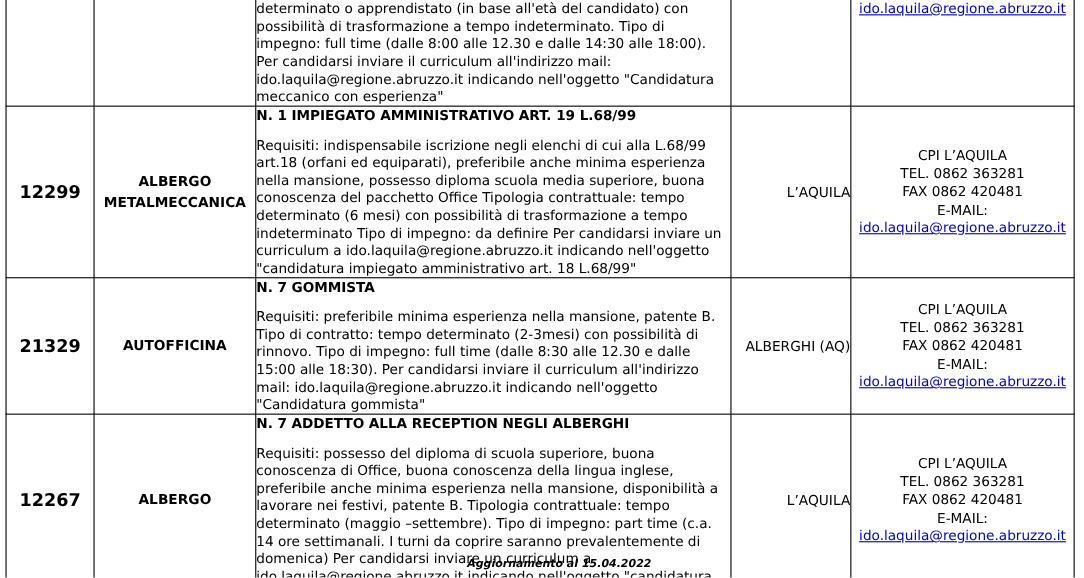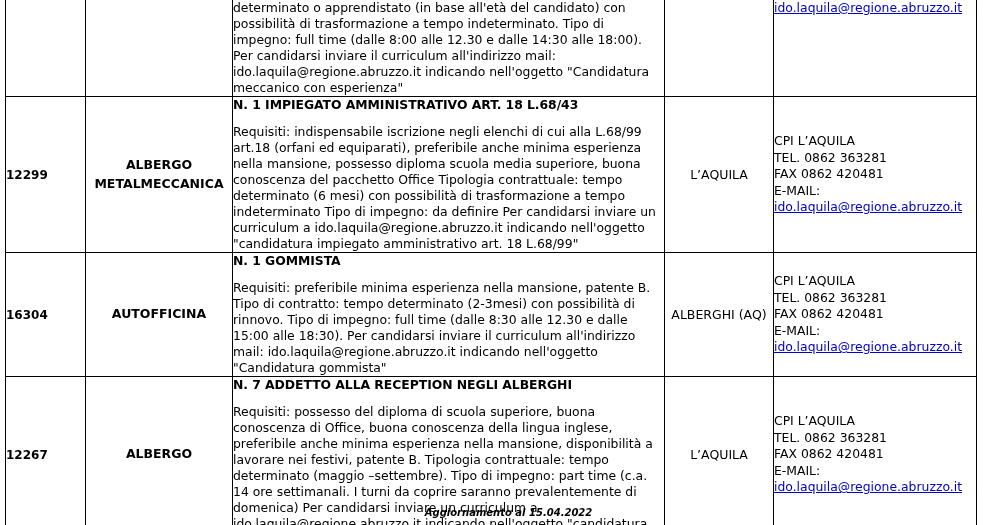--- a/index.html
+++ b/index.html
@@ -35,23 +35,23 @@
     padding: 0;
     background: #ffffff;
   }
   col.c-id    { width: 80px;  }
   col.c-comp  { width: 147px; }
   col.c-desc  { width: 432px; }
   col.c-place { width: 109px; }
   col.c-cpi   { width: 203px; }
 
   td.cell-id {
-    text-align: left;
+    text-align: center;
     font-weight: bold;
-    font-size: 12px;
+    font-size: 16px;
   }
   td.cell-company {
     text-align: center;
     font-weight: bold;
     font-size: 12.5px;
     line-height: 1.45;
     padding: 0 4px;
   }
   td.cell-desc {
     background: #f6f6f8;
@@ -64,24 +64,25 @@
     font-weight: bold;
     display: block;
     margin-bottom: 11px;
     letter-spacing: -0.05px;
   }
   td.cell-desc .desc-body {
     display: block;
     text-align: left;
   }
   td.cell-place {
-    text-align: center;
+    text-align: right;
     font-size: 12.5px;
   }
   td.cell-cpi {
+    text-align: center;
     font-size: 12.4px;
     line-height: 1.33;
     padding: 2px 4px;
   }
   td.cell-cpi .cpi-line { display: block; white-space: nowrap; }
   td.cell-cpi a.cpi-mail {
     color: #0000c8;
     text-decoration: underline;
     font-size: 12.4px;
   }
@@ -124,38 +125,38 @@
         <td class="cell-place"></td>
         <td class="cell-cpi">
           <a class="cpi-mail" href="#">ido.laquila@regione.abruzzo.it</a>
         </td>
       </tr>
 
       <tr style="height:145px;">
         <td class="cell-id">12299</td>
         <td class="cell-company">ALBERGO METALMECCANICA</td>
         <td class="cell-desc">
-          <span class="desc-title">N. 1 IMPIEGATO AMMINISTRATIVO ART. 18 L.68/43</span>
+          <span class="desc-title">N. 1 IMPIEGATO AMMINISTRATIVO ART. 19 L.68/99</span>
           <span class="desc-body">Requisiti: indispensabile iscrizione negli elenchi di cui alla L.68/99 art.18 (orfani ed equiparati), preferibile anche minima esperienza nella mansione, possesso diploma scuola media superiore, buona conoscenza del pacchetto Office Tipologia contrattuale: tempo determinato (6 mesi) con possibilità di trasformazione a tempo indeterminato Tipo di impegno: da definire Per candidarsi inviare un curriculum a ido.laquila@regione.abruzzo.it indicando nell'oggetto "candidatura impiegato amministrativo art. 18 L.68/99"</span>
         </td>
         <td class="cell-place">L’AQUILA</td>
         <td class="cell-cpi">
           <span class="cpi-line">CPI L’AQUILA</span>
           <span class="cpi-line">TEL. 0862 363281</span>
           <span class="cpi-line">FAX 0862 420481</span>
           <span class="cpi-line">E-MAIL:</span>
           <a class="cpi-mail" href="#">ido.laquila@regione.abruzzo.it</a>
         </td>
       </tr>
 
       <tr style="height:116px;">
-        <td class="cell-id">16304</td>
+        <td class="cell-id">21329</td>
         <td class="cell-company">AUTOFFICINA</td>
         <td class="cell-desc">
-          <span class="desc-title">N. 1 GOMMISTA</span>
+          <span class="desc-title">N. 7 GOMMISTA</span>
           <span class="desc-body">Requisiti: preferibile minima esperienza nella mansione, patente B. Tipo di contratto: tempo determinato (2-3mesi) con possibilità di rinnovo. Tipo di impegno: full time (dalle 8:30 alle 12.30 e dalle 15:00 alle 18:30). Per candidarsi inviare il curriculum all'indirizzo mail: ido.laquila@regione.abruzzo.it indicando nell'oggetto "Candidatura gommista"</span>
         </td>
         <td class="cell-place">ALBERGHI (AQ)</td>
         <td class="cell-cpi">
           <span class="cpi-line">CPI L’AQUILA</span>
           <span class="cpi-line">TEL. 0862 363281</span>
           <span class="cpi-line">FAX 0862 420481</span>
           <span class="cpi-line">E-MAIL:</span>
           <a class="cpi-mail" href="#">ido.laquila@regione.abruzzo.it</a>
         </td>

